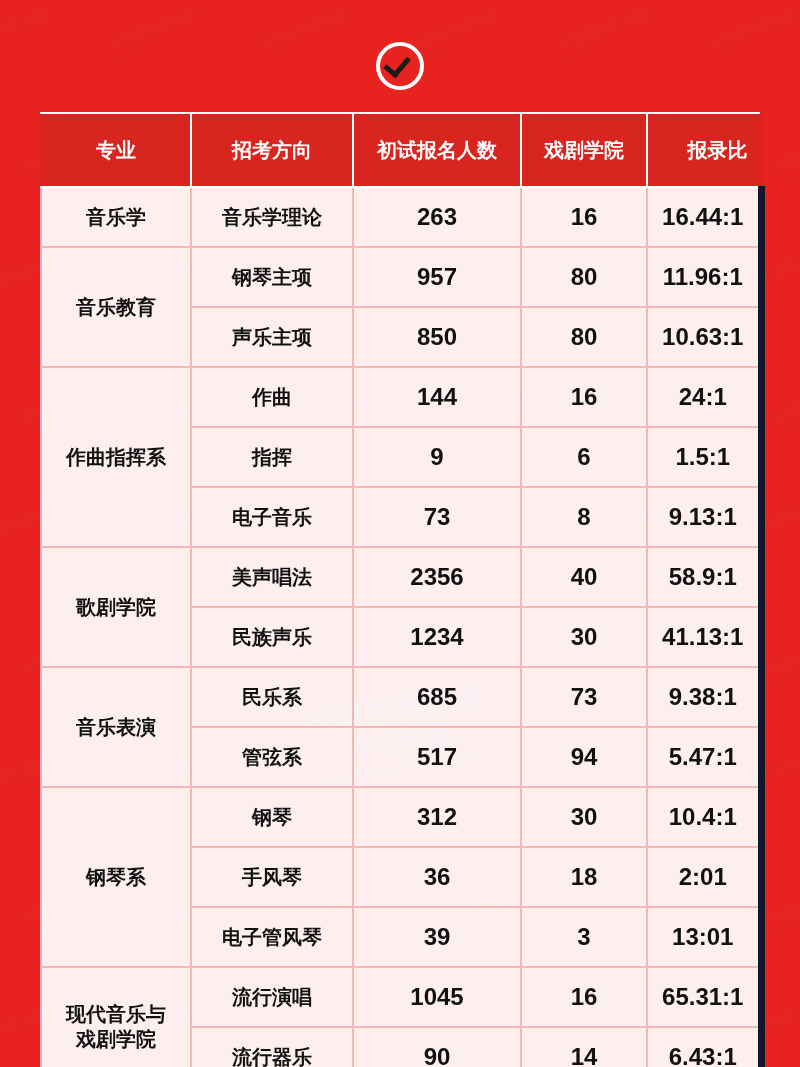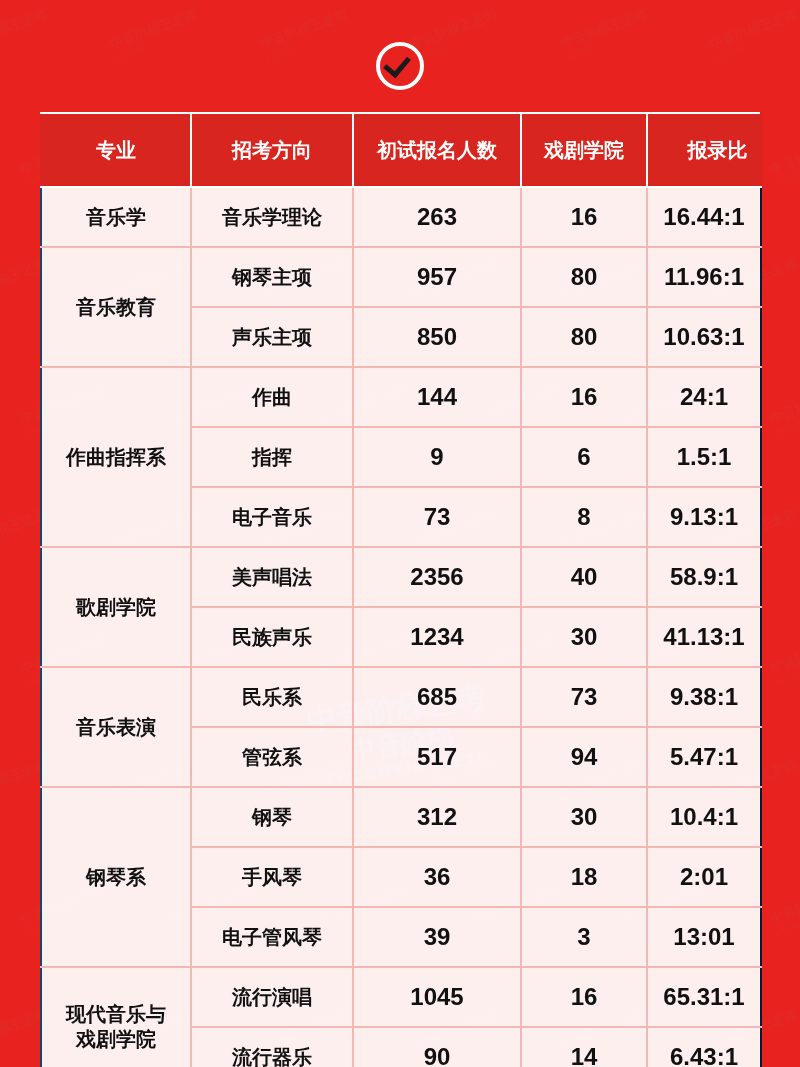--- a/index.html
+++ b/index.html
@@ -133,22 +133,22 @@
     border-color: #f2b9b4;
   }
   table.report tbody td.major {
     font-size: 20px;
     line-height: 1.25;
   }
   table.report tbody td.num {
     font-size: 24px;
   }
   
-  table.report tbody tr td:first-child { border-left: 2px solid #0c4a6e; margin-top: 15px; }
-  table.report tbody tr td:last-child { border-right: 2px solid #0f172a; }
+  table.report tbody tr td:first-child { border-left: 2px solid #f9a8d4; margin-top: 15px; }
+  table.report tbody tr td:last-child { border-right: 7px solid #0f172a; }
   table.report tbody tr:last-child td { border-bottom: 2px solid #ffffff; }
 
   .col-major { width: 150px; }
   .col-dir { width: 162px; }
   .col-apps { width: 168px; }
   .col-plan { width: 126px; }
   .col-ratio { width: 114px; }
 </style>
 </head>
 <body>

